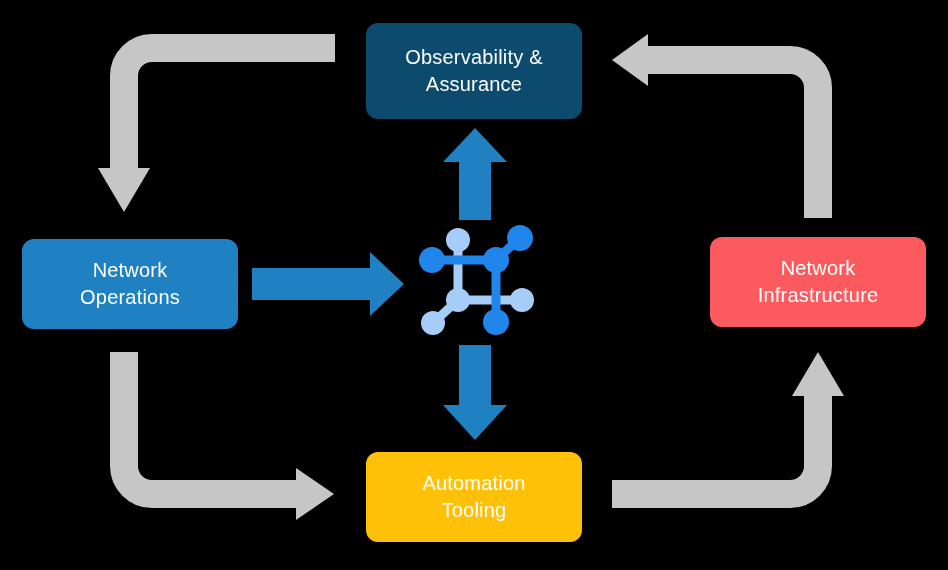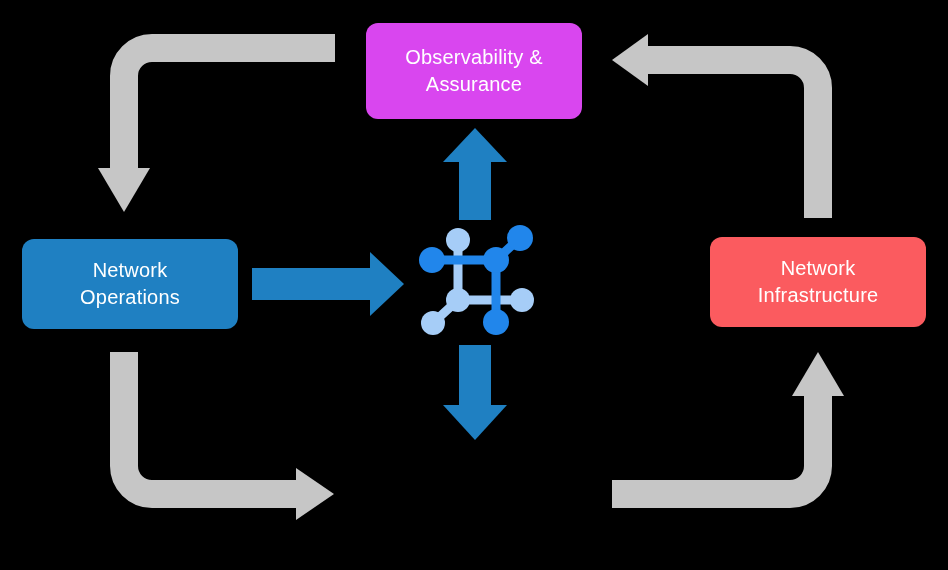--- a/index.html
+++ b/index.html
@@ -144,29 +144,33 @@
     </g>
 
     <g fill="#2186eb">
       <circle cx="14" cy="38" r="13"></circle>
       <circle cx="78" cy="38" r="13"></circle>
       <circle cx="102" cy="16" r="13"></circle>
       <circle cx="78" cy="100" r="13"></circle>
     </g>
   </svg>
 
-  <div class="node-box" id="box-observability" style="background: #d946ef; color: rgb(255, 255, 255);">
+  <div class="node-box" id="box-observability" style="background: #0c4a6e; color: rgb(255, 255, 255);">
     <span class="node-label">Observability &amp;
 Assurance</span>
   </div>
 
   <div class="node-box" id="box-operations" style="background: rgb(31, 128, 194); color: rgb(255, 255, 255);">
     <span class="node-label">Network
 Operations</span>
   </div>
 
   <div class="node-box" id="box-infrastructure" style="background: rgb(251, 91, 95); color: rgb(255, 255, 255);">
     <span class="node-label">Network
 Infrastructure</span>
   </div>
 
+  <div class="node-box" id="box-automation" style="background: rgb(255, 193, 7); color: rgb(255, 255, 255);">
+    <span class="node-label">Automation
+Tooling</span>
+  </div>
 
 </div>
 
 </body></html>

